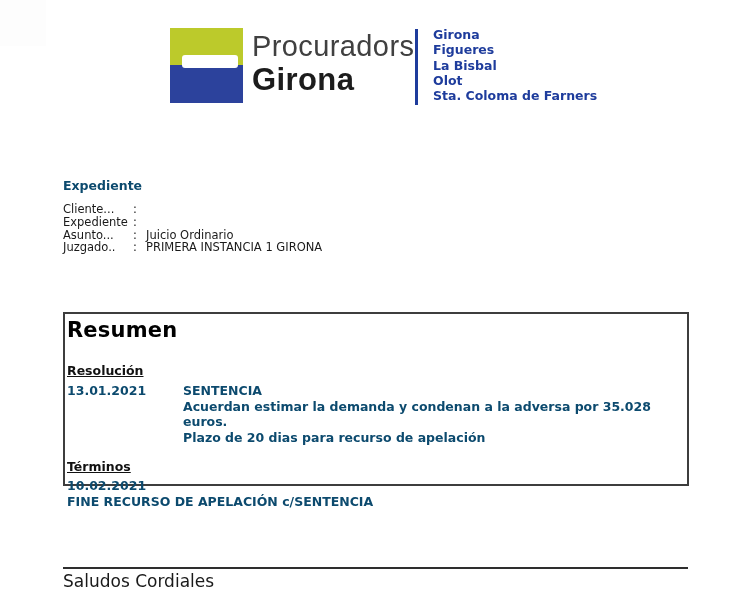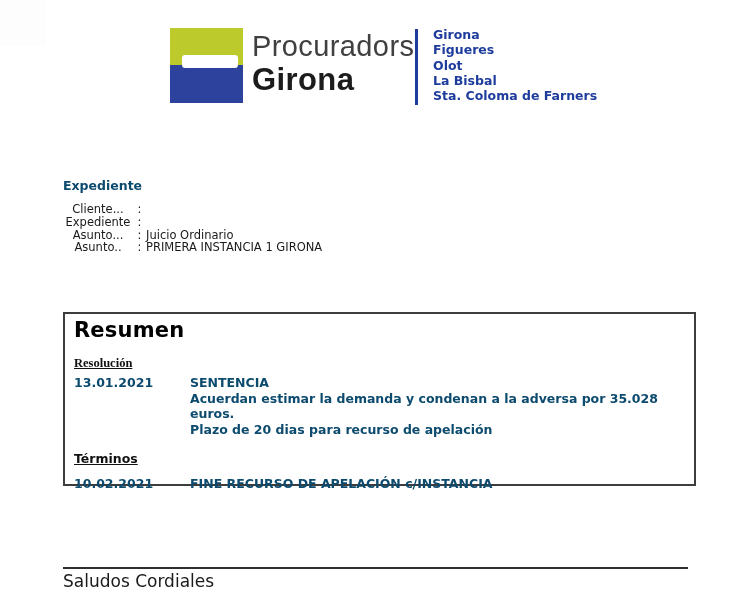--- a/index.html
+++ b/index.html
@@ -25,39 +25,39 @@
   .wordmark-line1 { font-size:29px; font-weight:400; color:#404040; line-height:33px; letter-spacing:0.4px; }
   .wordmark-line2 { font-size:31px; font-weight:700; color:#1c1c1c; line-height:33px; letter-spacing:0.4px; }
 
   .header-divider { position:absolute; left:415px; top:29px; width:3px; height:76px; background:#1e3c9c; }
 
   .cities { position:absolute; left:433px; top:27px; font-size:12.5px; font-weight:700; color:#1e3c9c; line-height:15.3px; white-space:nowrap; }
 
   
   .expediente-title { position:absolute; left:63px; top:178px; font-size:12.5px; font-weight:700; color:#0c4a6e; }
   .expediente-rows  { position:absolute; left:63px; top:203px; font-size:11.5px; line-height:12.8px; color:#1a1a1a; }
-  .exp-row   { display:flex; white-space:nowrap;text-align:center; }
+  .exp-row   { display:flex; white-space:nowrap; }
   .exp-label { width:70px; flex:none; }
   .exp-sep   { width:13px; flex:none; }
 
   
   .resumen-box {
     position:absolute; left:63px; top:312px;
     width:620px; height:170px;
     border:2px solid #3d3d3d;
-    padding-left:9px;
+    padding-left:2px;
     box-sizing:content-box;
   }
   .resumen-title { margin-top:4px; font-size:21px; font-weight:700; color:#000000; line-height:25px; letter-spacing:0.2px; }
   .section-heading { font-size:12.5px; font-weight:700; text-decoration:underline; color:#111111; line-height:16px; }
-  .heading-1 { margin-top:12px;font-family:Liberation Serif, serif; }
+  .heading-1 { margin-top:20px; }
   .heading-2 { margin-top:14px; }
   .entry-row { display:flex; font-size:12.5px; font-weight:700; line-height:15.5px; color:#0c4a6e; }
   .row-1 { margin-top:4px; }
-  .row-2 { margin-top:9px; }
+  .row-2 { margin-top:3px;flex-direction:column; }
   .entry-date { width:116px; flex:none; }
   .entry-lines { flex:1; }
 
   
   .footer-line { position:absolute; left:63px; top:567px; width:625px; height:0; border-top:2px solid #2e2e2e; }
   .closing     { position:absolute; left:63px; top:571px; font-size:17px; color:#1a1a1a;text-align:center; }
 </style>
 </head>
 <body>
 
@@ -72,22 +72,22 @@
 <div class="wordmark">
   <div class="wordmark-line1">Procuradors</div>
   <div class="wordmark-line2">Girona</div>
 </div>
 
 <div class="header-divider"></div>
 
 <div class="cities">
   <div>Girona</div>
   <div>Figueres</div>
+  <div>La Bisbal</div>
   <div>Olot</div>
-  <div>La Bisbal</div>
   <div>Sta. Coloma de Farners</div>
 </div>
 
 <div class="expediente-title">Expediente</div>
 
 <div class="expediente-rows">
   <div class="exp-row">
     <span class="exp-label">Cliente...</span>
     <span class="exp-sep">:</span>
     <span class="exp-value"></span>
@@ -96,21 +96,21 @@
     <span class="exp-label">Expediente</span>
     <span class="exp-sep">:</span>
     <span class="exp-value"></span>
   </div>
   <div class="exp-row">
     <span class="exp-label">Asunto...</span>
     <span class="exp-sep">:</span>
     <span class="exp-value">Juicio Ordinario</span>
   </div>
   <div class="exp-row">
-    <span class="exp-label">Asunto..</span>
+    <span class="exp-label">Juzgado..</span>
     <span class="exp-sep">:</span>
     <span class="exp-value">PRIMERA INSTANCIA 1 GIRONA</span>
   </div>
 </div>
 
 <div class="resumen-box">
   <div class="resumen-title">Resumen</div>
 
   <div class="section-heading heading-1">Resolución</div>
   <div class="entry-row row-1">
@@ -119,19 +119,19 @@
       <div>SENTENCIA</div>
       <div>Acuerdan estimar la demanda y condenan a la adversa por 35.028 euros.</div>
       <div>Plazo de 20 dias para recurso de apelación</div>
     </span>
   </div>
 
   <div class="section-heading heading-2">Términos</div>
   <div class="entry-row row-2">
     <span class="entry-date">10.02.2021</span>
     <span class="entry-lines">
-      <div>FINE RECURSO DE APELACIÓN c/INSTANCIA</div>
+      <div>FINE RECURSO DE APELACIÓN c/SENTENCIA</div>
     </span>
   </div>
 </div>
 
 <div class="footer-line"></div>
 <div class="closing">Saludos Cordiales</div>
 
 </body></html>

